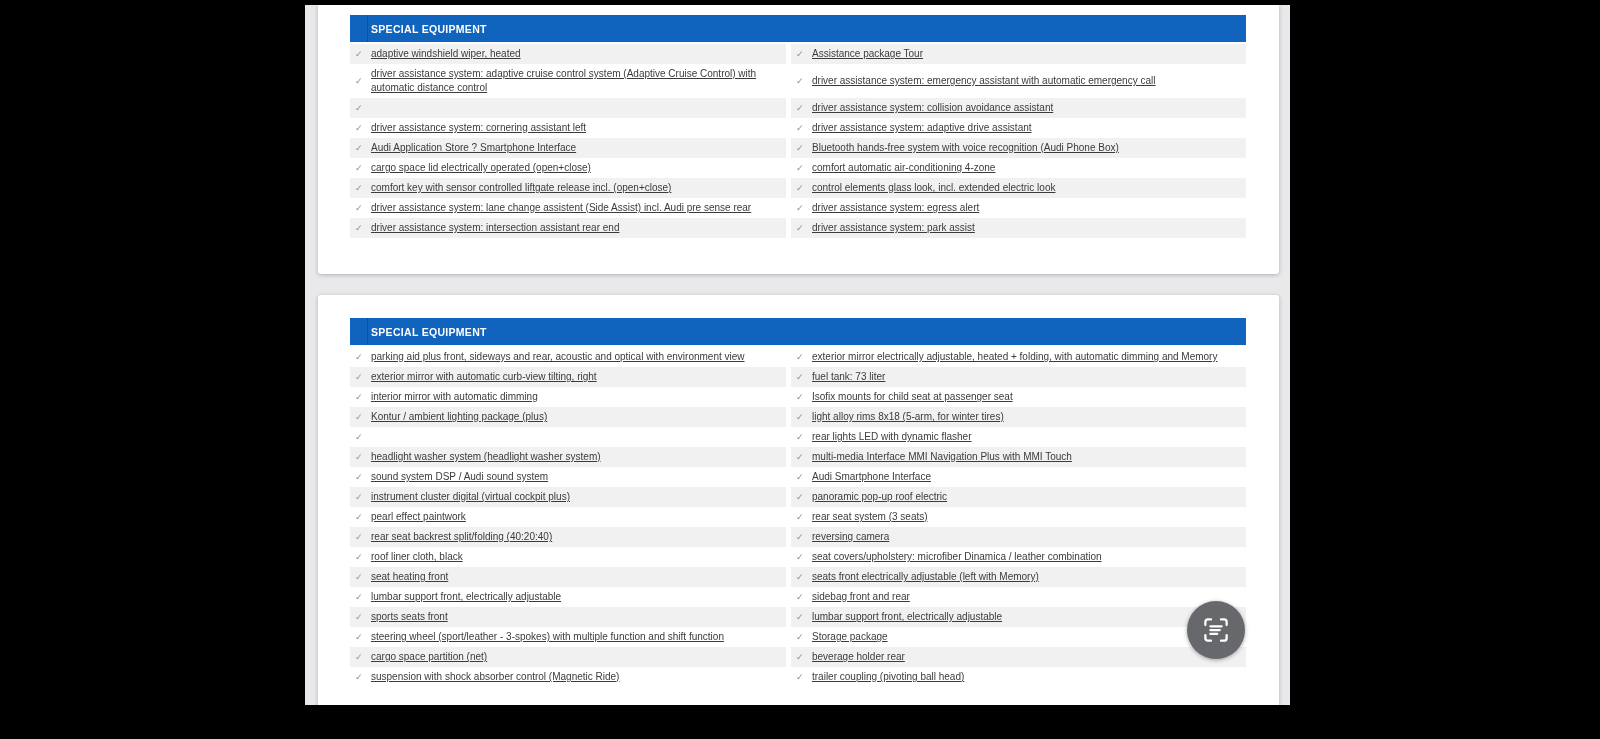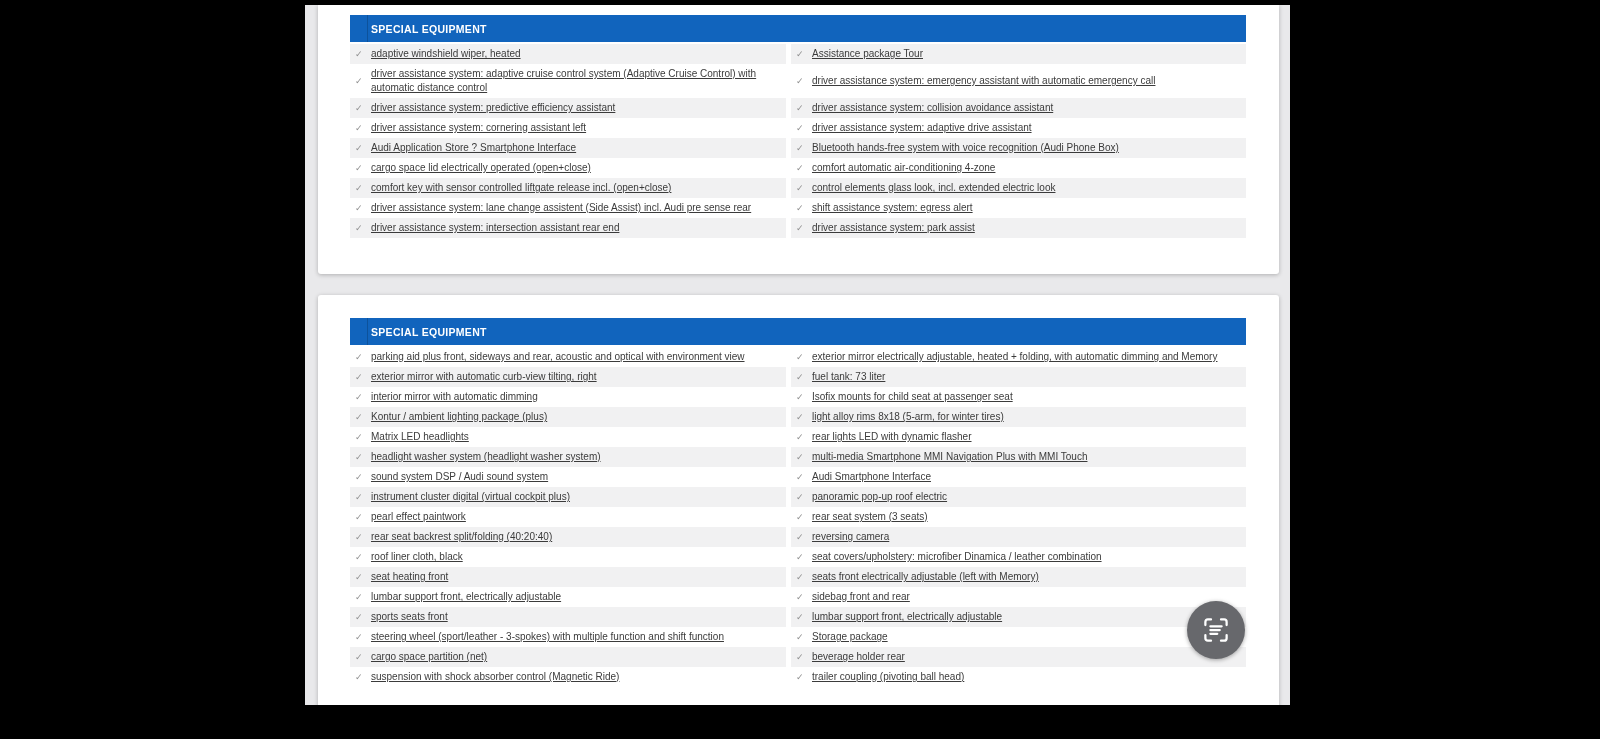--- a/index.html
+++ b/index.html
@@ -131,21 +131,20 @@
               <span class="cell-text">driver assistance system: adaptive cruise control system (Adaptive Cruise Control) with automatic distance control</span>
             </div>
             <div class="cell">
               <span class="check">✓</span>
               <span class="cell-text">driver assistance system: emergency assistant with automatic emergency call</span>
             </div>
           </div>
           <div class="row">
             <div class="cell shaded">
               <span class="check">✓</span>
-              <span class="cell-text">driver assistance system: predictive efficiency assistant</span>
             </div>
             <div class="cell shaded">
               <span class="check">✓</span>
               <span class="cell-text">driver assistance system: collision avoidance assistant</span>
             </div>
           </div>
           <div class="row">
             <div class="cell">
               <span class="check">✓</span>
               <span class="cell-text">driver assistance system: cornering assistant left</span>
@@ -185,21 +184,21 @@
               <span class="cell-text">control elements glass look, incl. extended electric look</span>
             </div>
           </div>
           <div class="row">
             <div class="cell">
               <span class="check">✓</span>
               <span class="cell-text">driver assistance system: lane change assistent (Side Assist) incl. Audi pre sense rear</span>
             </div>
             <div class="cell">
               <span class="check">✓</span>
-              <span class="cell-text">shift assistance system: egress alert</span>
+              <span class="cell-text">driver assistance system: egress alert</span>
             </div>
           </div>
           <div class="row">
             <div class="cell shaded">
               <span class="check">✓</span>
               <span class="cell-text">driver assistance system: intersection assistant rear end</span>
             </div>
             <div class="cell shaded">
               <span class="check">✓</span>
               <span class="cell-text">driver assistance system: park assist</span>
@@ -251,35 +250,34 @@
               <span class="cell-text">Kontur / ambient lighting package (plus)</span>
             </div>
             <div class="cell shaded">
               <span class="check">✓</span>
               <span class="cell-text">light alloy rims 8x18 (5-arm, for winter tires)</span>
             </div>
           </div>
           <div class="row">
             <div class="cell">
               <span class="check">✓</span>
-              <span class="cell-text">Matrix LED headlights</span>
             </div>
             <div class="cell">
               <span class="check">✓</span>
               <span class="cell-text">rear lights LED with dynamic flasher</span>
             </div>
           </div>
           <div class="row">
             <div class="cell shaded">
               <span class="check">✓</span>
               <span class="cell-text">headlight washer system (headlight washer system)</span>
             </div>
             <div class="cell shaded">
               <span class="check">✓</span>
-              <span class="cell-text">multi-media Smartphone MMI Navigation Plus with MMI Touch</span>
+              <span class="cell-text">multi-media Interface MMI Navigation Plus with MMI Touch</span>
             </div>
           </div>
           <div class="row">
             <div class="cell">
               <span class="check">✓</span>
               <span class="cell-text">sound system DSP / Audi sound system</span>
             </div>
             <div class="cell">
               <span class="check">✓</span>
               <span class="cell-text">Audi Smartphone Interface</span>

